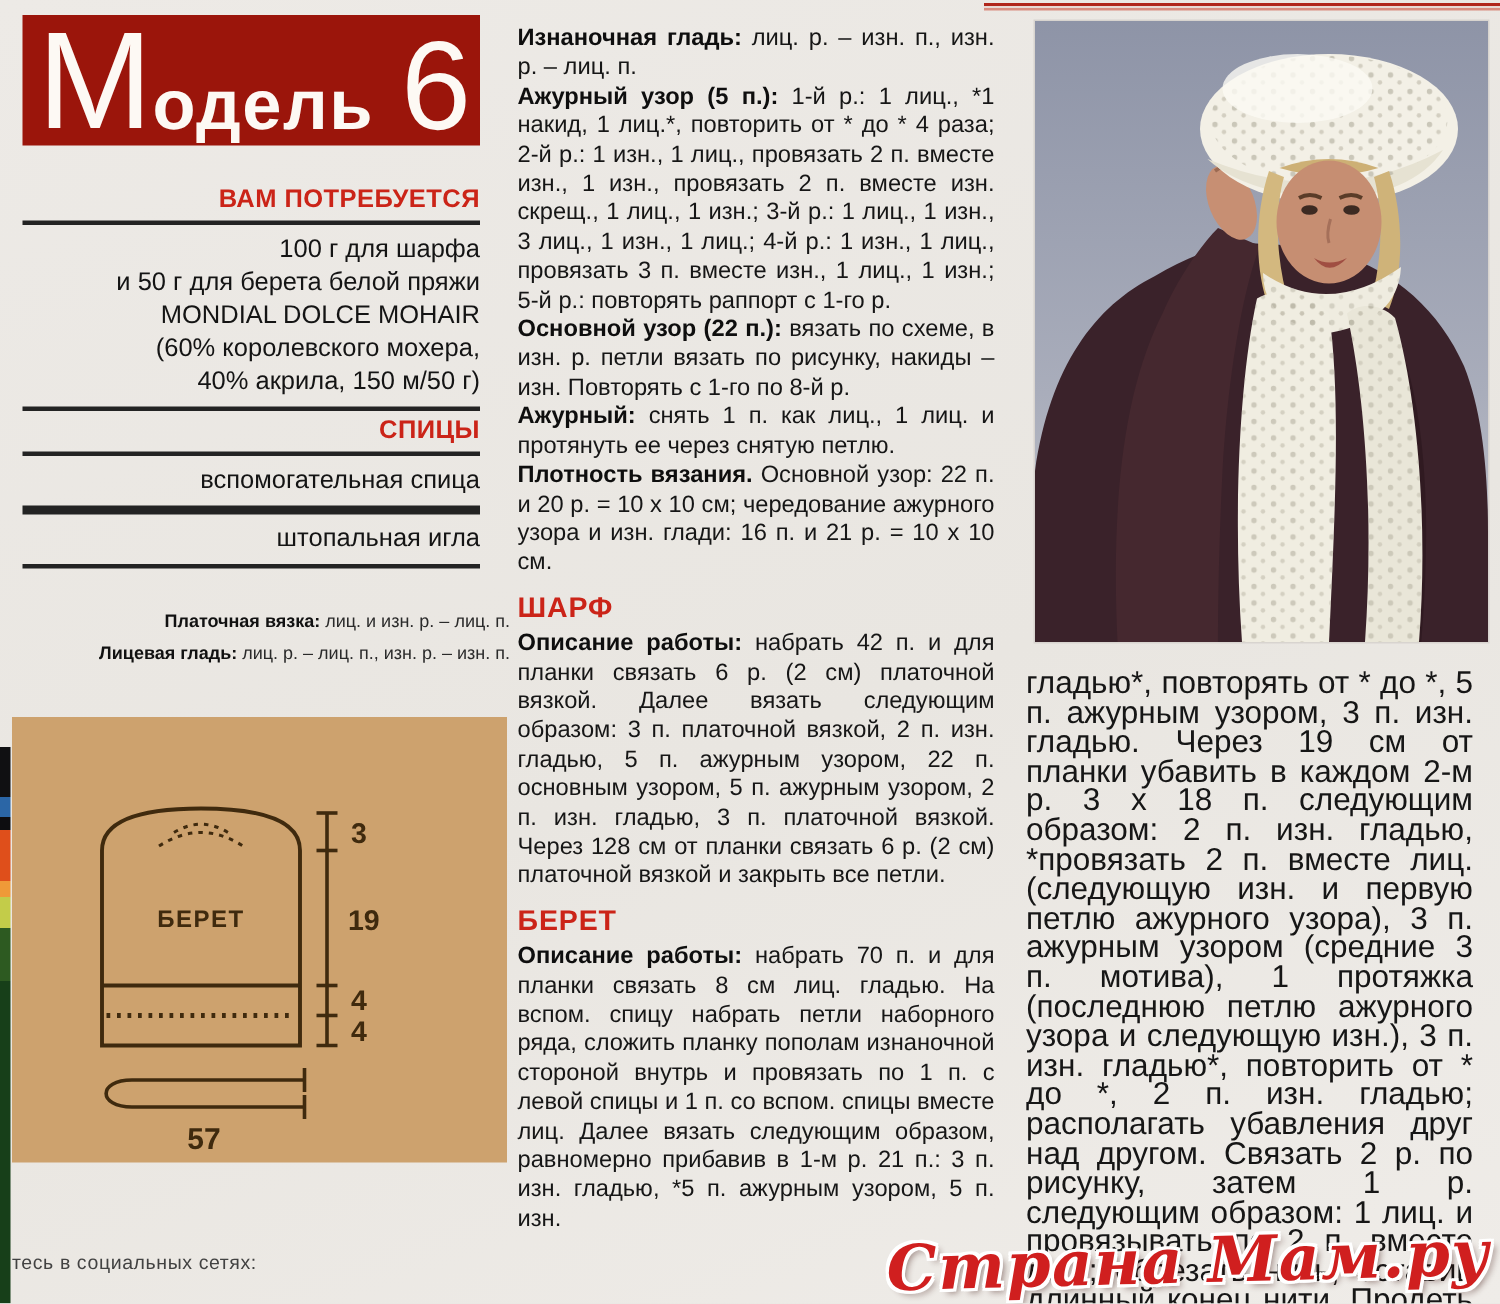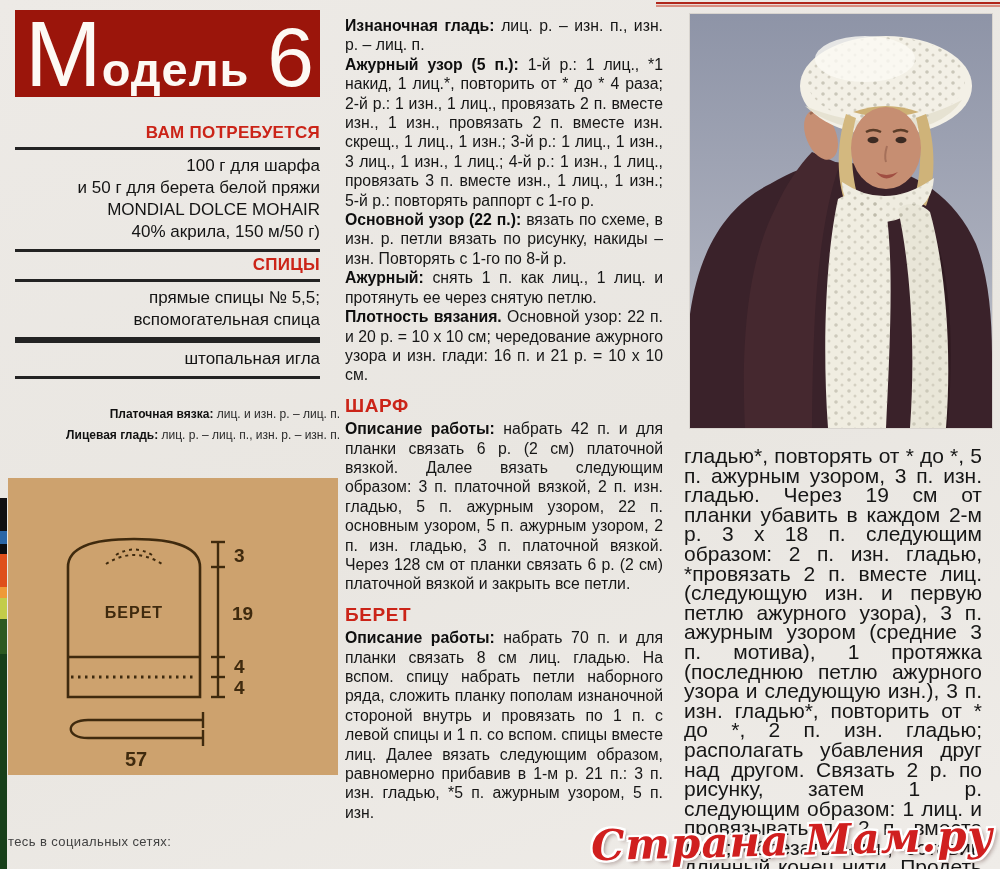--- a/index.html
+++ b/index.html
@@ -72,27 +72,27 @@
     <span class="t-num">6</span>
   </div>
 
   <div class="left-specs">
     <div class="spec-heading">ВАМ ПОТРЕБУЕТСЯ</div>
     <div class="spec-rule"></div>
     <div class="spec-lines">
       <div>100 г для шарфа</div>
       <div>и 50 г для берета белой пряжи</div>
       <div>MONDIAL DOLCE MOHAIR</div>
+      <div>(60% королевского мохера,</div>
       <div>40% акрила, 150 м/50 г)</div>
     </div>
     <div class="spec-rule"></div>
     <div class="spec-heading">СПИЦЫ</div>
     <div class="spec-rule"></div>
     <div class="spec-lines">
-      <div>прямые спицы № 5,5;</div>
       <div>вспомогательная спица</div>
     </div>
     <div class="spec-rule"></div>
     <div class="spec-rule"></div>
     <div class="spec-lines">
       <div>штопальная игла</div>
     </div>
     <div class="spec-rule"></div>
   </div>
 

